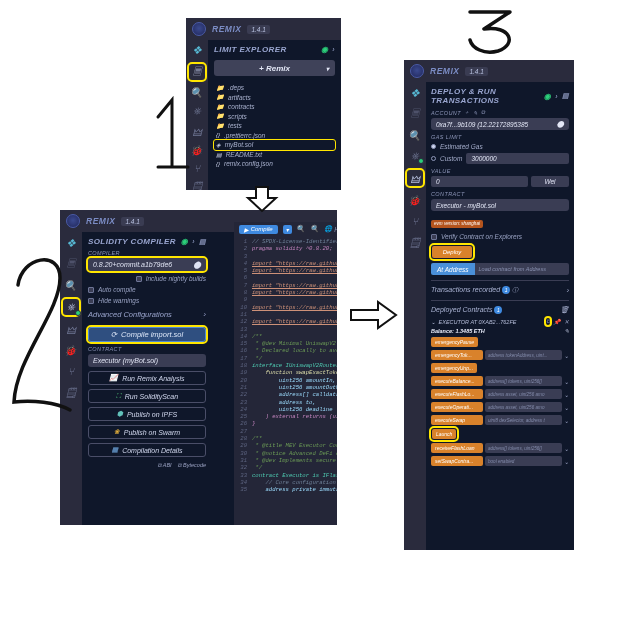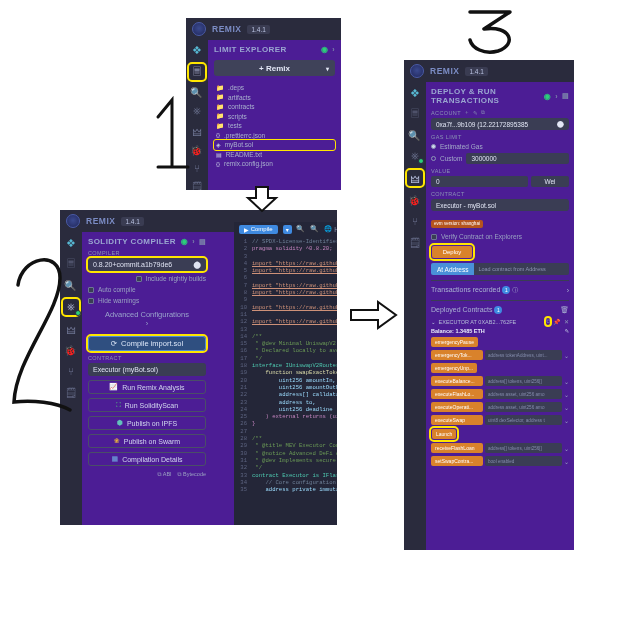--- a/index.html
+++ b/index.html
@@ -3,21 +3,21 @@
 <meta charset="utf-8">
 <style>
   * { box-sizing: border-box; margin:0; padding:0; }
   body {
     width:631px; height:640px;
     background:#ffffff;
     font-family:"Liberation Sans", sans-serif;
     position:relative;
     overflow:hidden;
   }
-  .panel { position:absolute; background:#4c1d95; overflow:hidden; }
+  .panel { position:absolute; background:#0f172a; overflow:hidden;font-style:italic; }
   .remix-header {
     height:22px; background:#2a2b3d; display:flex; align-items:center;
     padding:0 6px; gap:6px;
   }
   .remix-logo {
     width:14px; height:14px; border-radius:50%;
     background:radial-gradient(circle at 50% 45%, #3b4a8f 0%, #2b3570 60%, #1d2450 100%);
     border:1px solid #4a5ba8; flex:0 0 auto;
   }
   .remix-name { color:#7b8cc4; font-size:8.5px; font-weight:bold; letter-spacing:.5px; }
@@ -68,21 +68,21 @@
   .lbl { color:#8a93b5; font-size:5.5px; letter-spacing:.4px; margin-top:4px; }
   .sel-box {
     background:#3a3d54; border-radius:3px; height:13px; color:#dfe3f2;
     font-size:7px; display:flex; align-items:center; padding:0 5px;
     justify-content:space-between; margin-top:2px;
   }
   .chk-row { display:flex; align-items:center; gap:4px; margin-top:4px; color:#99a2c2; font-size:6.5px; }
   .chk { width:6px; height:6px; border:1px solid #6d7596; border-radius:1px; background:#3a3d54; flex:0 0 auto; }
   .adv-row {
     margin-top:6px; color:#9aa4cc; font-size:7.5px; display:flex;
-    justify-content:space-between; align-items:center; padding-bottom:3px;flex-direction:column;
+    justify-content:space-between; align-items:center; padding-bottom:3px;
   }
   .btn-primary {
     margin-top:5px; height:15px; background:#2f4f80; border:1px solid #4f8bd6;
     border-radius:3px; color:#dce6f7; font-size:7.5px; display:flex;
     align-items:center; justify-content:center; gap:4px;
   }
   .btn-sec {
     margin-top:4px; min-height:22px; background:#3f4259; border-radius:3px;
     color:#d6dbef; font-size:7.5px; display:flex; align-items:center;
     justify-content:center; text-align:center; padding:2px 4px; line-height:1.15;

